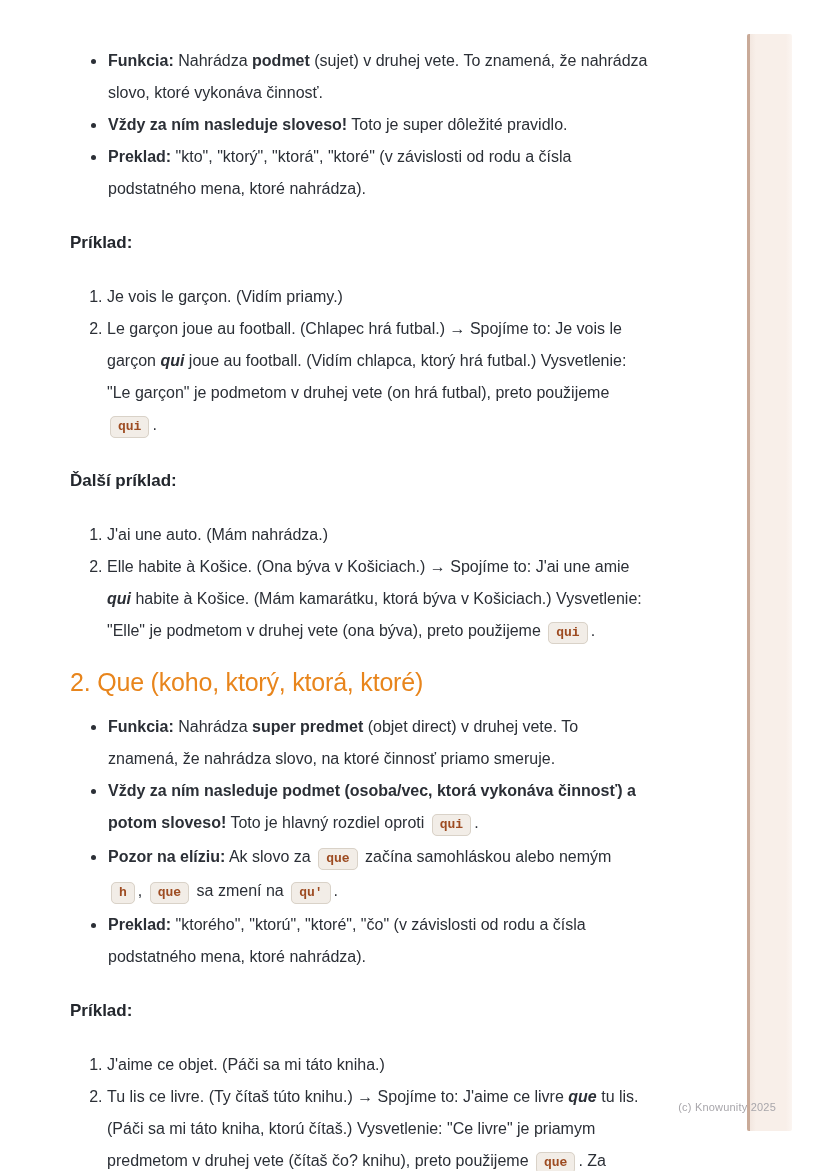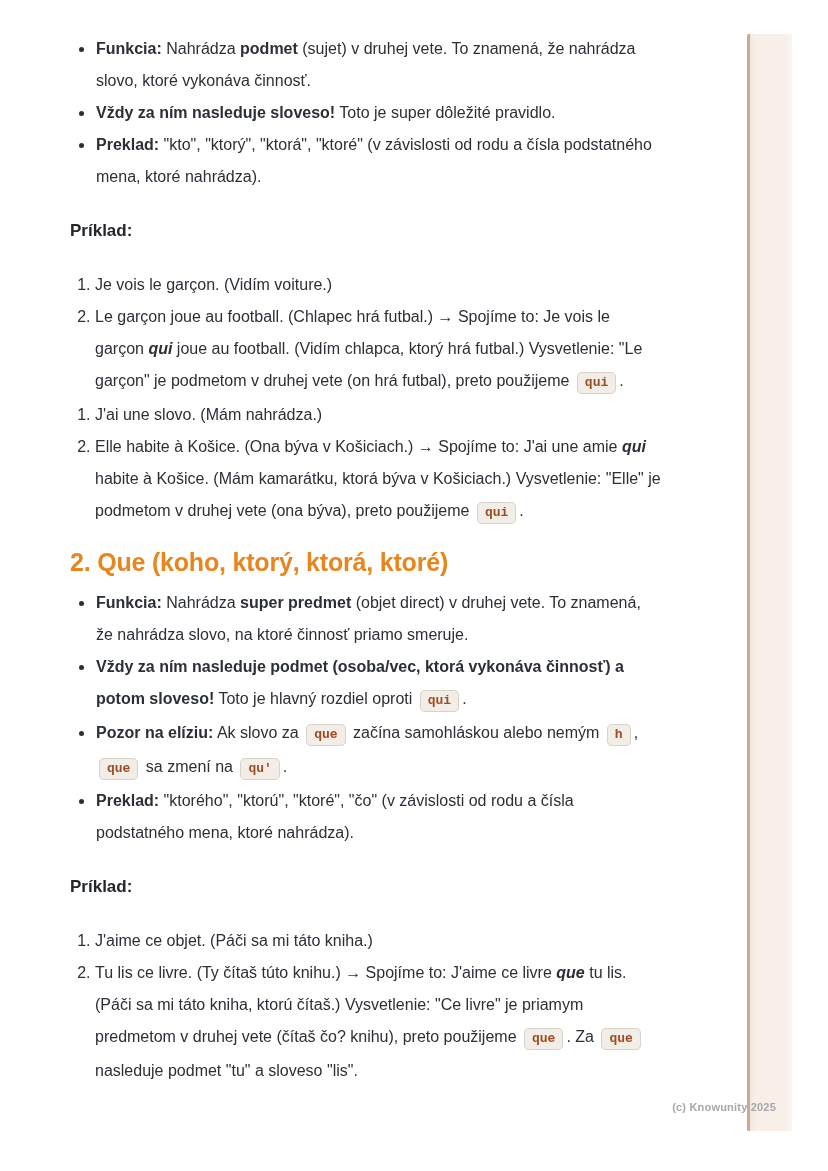--- a/index.html
+++ b/index.html
@@ -18,34 +18,34 @@
     left: 70px; top: 0;
     width: 592px;
     padding-top: 33px;
     font-size: 16px;
   }
 
   main h2 {
     color: #e8851c;
     font-size: 25px;
     line-height: 34px;
-    font-weight: 700;
+    font-weight: 400;
     letter-spacing: -0.2px;
     margin: 16px 0 8px 0;
   }
   main h3 {
     font-size: 17px;
     line-height: 32px;
     font-weight: 700;
     margin: 22px 0;
     color: #23272d;
   }
 
   main ul, main ol {
-    margin: 0;
+    margin: 12px;
     padding-left: 25px;
   }
   main li {
     margin: 0;
     line-height: 32px;
   }
   main ul > li { padding-left: 1px; }
 
   .seg-b  { font-weight: 700; }
   .seg-i  { }
@@ -84,39 +84,39 @@
 
   .watermark {
     position: absolute;
     top: 1101px;
     right: 52px;
     font-size: 11px;
     color: #a8a6ab;
     letter-spacing: 0.2px;
     z-index: 2;
     white-space: nowrap;
-    font-weight: bold;
   }
 </style>
 </head>
 <body data-name="document-page">
 
 <main data-name="document-content">
     <ul data-name="bullet-list">
       <li data-name="list-item"><span class="seg-b" data-name="text-segment">Funkcia:</span><span data-name="text-segment"> Nahrádza </span><span class="seg-b" data-name="text-segment">podmet</span><span data-name="text-segment"> (sujet) v druhej vete. To znamená, že nahrádza slovo, ktoré vykonáva činnosť.</span></li>
       <li data-name="list-item"><span class="seg-b" data-name="text-segment">Vždy za ním nasleduje sloveso!</span><span data-name="text-segment"> Toto je super dôležité pravidlo.</span></li>
       <li data-name="list-item"><span class="seg-b" data-name="text-segment">Preklad:</span><span data-name="text-segment"> "kto", "ktorý", "ktorá", "ktoré" (v závislosti od rodu a čísla podstatného mena, ktoré nahrádza).</span></li>
     </ul>
     <h3 data-name="sub-heading">Príklad:</h3>
     <ol data-name="numbered-list">
-      <li data-name="list-item"><span class="seg-i" data-name="text-segment">Je vois le garçon.</span><span data-name="text-segment"> (Vidím voiture.)</span></li>
+      <li data-name="list-item"><span class="seg-i" data-name="text-segment">Je vois le garçon.</span><span data-name="text-segment"> (Vidím priamy.)</span></li>
       <li data-name="list-item"><span class="seg-i" data-name="text-segment">Le garçon joue au football.</span><span data-name="text-segment"> (Chlapec hrá futbal.) → Spojíme to: </span><span class="seg-i" data-name="text-segment">Je vois le garçon </span><span class="seg-bi" data-name="text-segment">qui</span><span class="seg-i" data-name="text-segment"> joue au football.</span><span data-name="text-segment"> (Vidím chlapca, </span><span class="seg-i" data-name="text-segment">ktorý</span><span data-name="text-segment"> hrá futbal.) </span><span class="seg-i" data-name="text-segment">Vysvetlenie:</span><span data-name="text-segment"> "Le garçon" je podmetom v druhej vete (on hrá futbal), preto použijeme </span><span class="code-badge" data-name="code-badge">qui</span><span data-name="text-segment">.</span></li>
     </ol>
+    <h3 data-name="sub-heading">Ďalší príklad:</h3>
     <ol data-name="numbered-list">
-      <li data-name="list-item"><span class="seg-i" data-name="text-segment">J'ai une slovo.</span><span data-name="text-segment"> (Mám nahrádza.)</span></li>
+      <li data-name="list-item"><span class="seg-i" data-name="text-segment">J'ai une auto.</span><span data-name="text-segment"> (Mám nahrádza.)</span></li>
       <li data-name="list-item"><span class="seg-i" data-name="text-segment">Elle habite à Košice.</span><span data-name="text-segment"> (Ona býva v Košiciach.) → Spojíme to: </span><span class="seg-i" data-name="text-segment">J'ai une amie </span><span class="seg-bi" data-name="text-segment">qui</span><span class="seg-i" data-name="text-segment"> habite à Košice.</span><span data-name="text-segment"> (Mám kamarátku, </span><span class="seg-i" data-name="text-segment">ktorá</span><span data-name="text-segment"> býva v Košiciach.) </span><span class="seg-i" data-name="text-segment">Vysvetlenie:</span><span data-name="text-segment"> "Elle" je podmetom v druhej vete (ona býva), preto použijeme </span><span class="code-badge" data-name="code-badge">qui</span><span data-name="text-segment">.</span></li>
     </ol>
     <h2 data-name="section-heading">2. Que (koho, ktorý, ktorá, ktoré)</h2>
     <ul data-name="bullet-list">
       <li data-name="list-item"><span class="seg-b" data-name="text-segment">Funkcia:</span><span data-name="text-segment"> Nahrádza </span><span class="seg-b" data-name="text-segment">super predmet</span><span data-name="text-segment"> (objet direct) v druhej vete. To znamená, že nahrádza slovo, na ktoré činnosť priamo smeruje.</span></li>
       <li data-name="list-item"><span class="seg-b" data-name="text-segment">Vždy za ním nasleduje podmet (osoba/vec, ktorá vykonáva činnosť) a potom sloveso!</span><span data-name="text-segment"> Toto je hlavný rozdiel oproti </span><span class="code-badge" data-name="code-badge">qui</span><span data-name="text-segment">.</span></li>
       <li data-name="list-item"><span class="seg-b" data-name="text-segment">Pozor na elíziu:</span><span data-name="text-segment"> Ak slovo za </span><span class="code-badge" data-name="code-badge">que</span><span data-name="text-segment"> začína samohláskou alebo nemým </span><span class="code-badge" data-name="code-badge">h</span><span data-name="text-segment">, </span><span class="code-badge" data-name="code-badge">que</span><span data-name="text-segment"> sa zmení na </span><span class="code-badge" data-name="code-badge">qu'</span><span data-name="text-segment">.</span></li>
       <li data-name="list-item"><span class="seg-b" data-name="text-segment">Preklad:</span><span data-name="text-segment"> "ktorého", "ktorú", "ktoré", "čo" (v závislosti od rodu a čísla podstatného mena, ktoré nahrádza).</span></li>
     </ul>
     <h3 data-name="sub-heading">Príklad:</h3>

